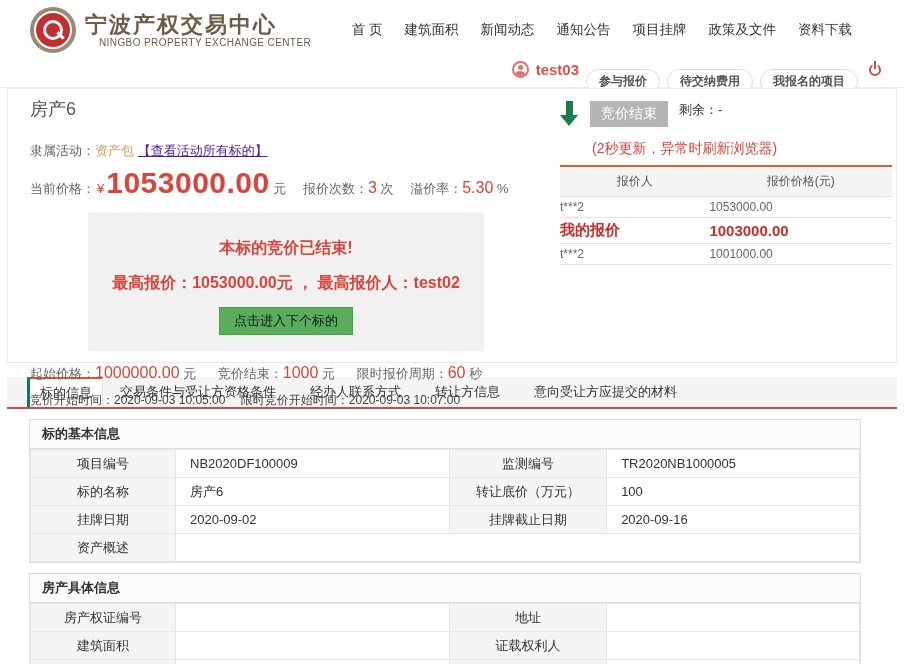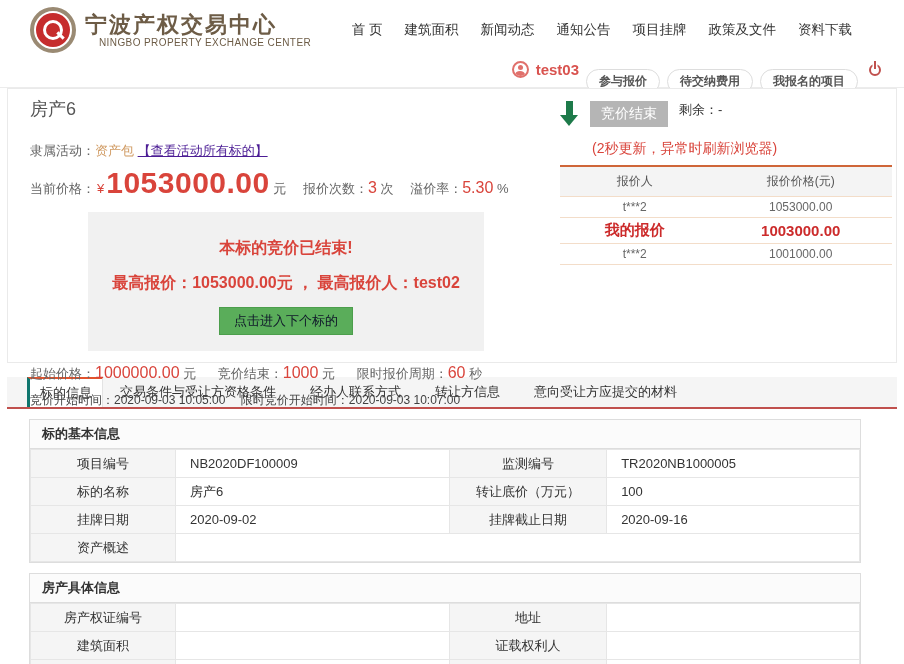--- a/index.html
+++ b/index.html
@@ -64,21 +64,21 @@
   .arrow-shaft { position:absolute; top:0; left:6px; width:7px; height:15px; background:#1d7a4a; }
   .arrow-head { position:absolute; top:14px; left:0; width:0; height:0;
                 border-left:9.5px solid transparent; border-right:9.5px solid transparent;
                 border-top:11px solid #1d7a4a; }
   .status-badge { background:#b5b5b5; color:#fff; font-size:14px; padding:4px 11px; }
   .remaining { font-size:13px; color:#333; }
   .refresh-note { color:#d9443b; font-size:14px; margin:9px 0 7px 32px; }
   .bid-table { width:100%; border-collapse:collapse; border-top:2px solid #cf6639; }
   .bid-table th { background:#f4f4f4; font-weight:normal; font-size:12px; color:#555;
                   padding:6px 0; border-bottom:1px solid #f3ddc9; }
-  .bid-table td { text-align:center; font-size:12px; color:#666; padding:3px 0;
+  .bid-table td { text-align:left; font-size:12px; color:#666; padding:3px 0;
                   border-bottom:1px solid #f3ddc9; }
   .bid-table tr.mine td { color:#cc2b2b; font-weight:bold; font-size:15px; }
   
   .tab-strip { margin-top:14px; background:#f5f5f5; border-bottom:2px solid #c0504d;
                display:flex; padding-left:20px; }
   .tab { font-size:13px; color:#333; line-height:30px; height:30px; padding:0 17px; cursor:pointer; white-space:nowrap; }
   .tab.active { background:#fff; border-top:2px solid #e2532d; border-left:3px solid #0f766e;
                 border-right:1px solid #e3e3e3; line-height:28px; padding:0 10px; }
   
   .section { margin:10px 36px 8px 22px; border:1px solid #ddd; }

